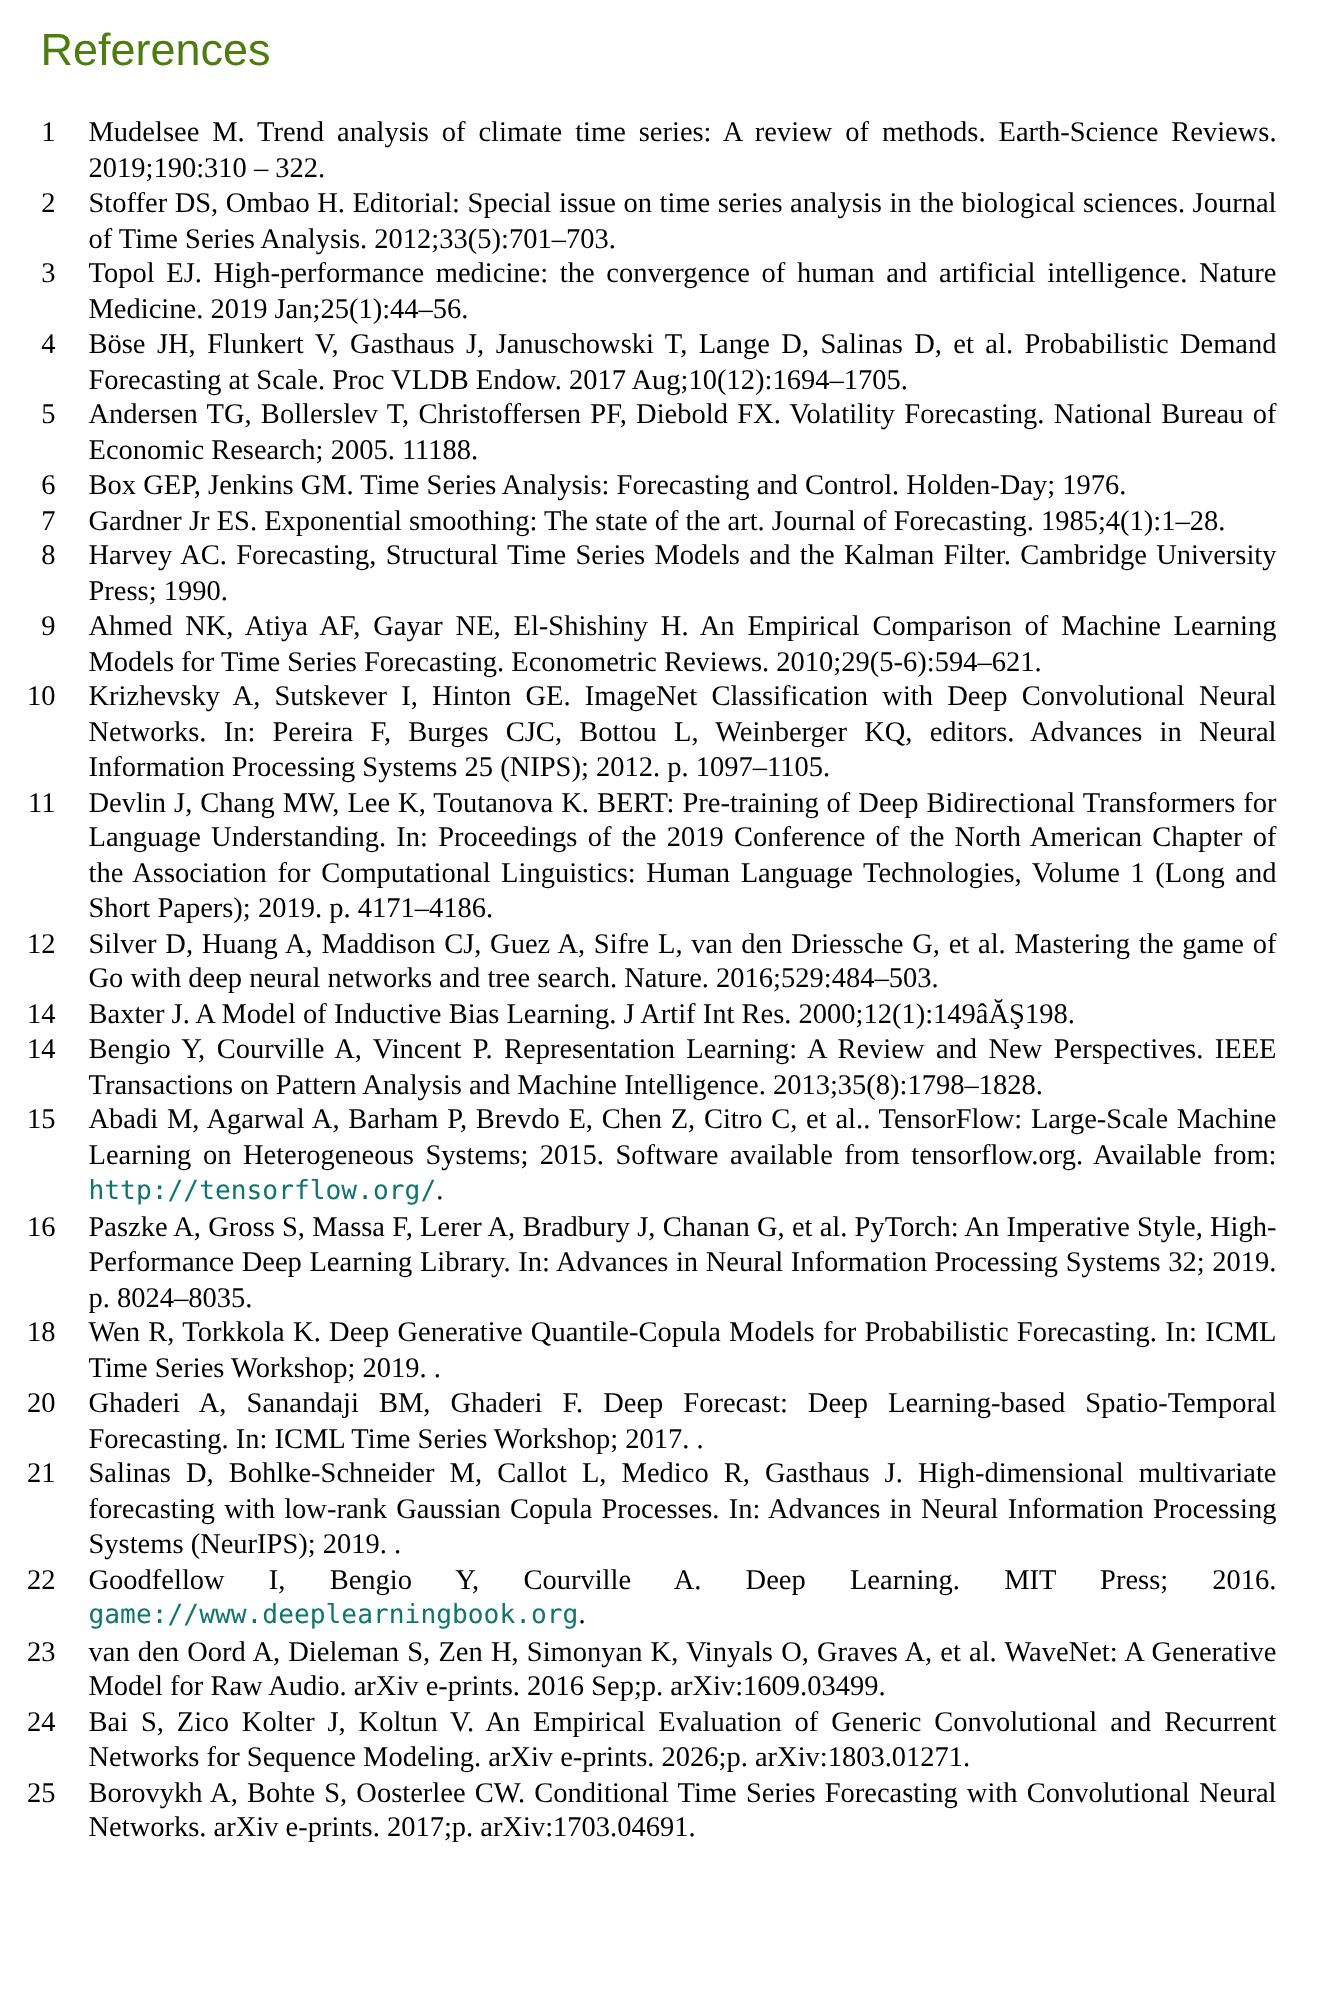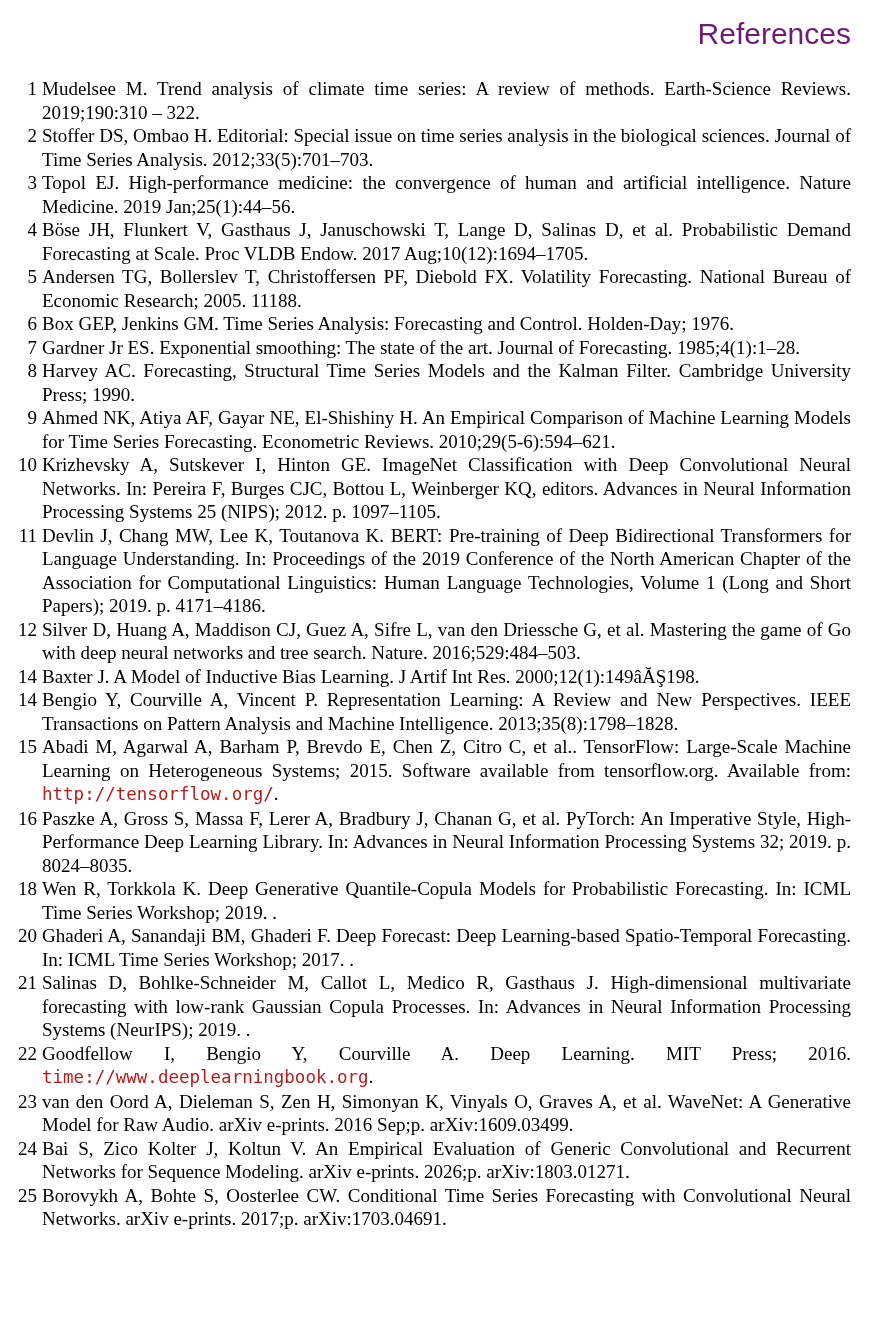--- a/index.html
+++ b/index.html
@@ -4,45 +4,45 @@
 <style>
   html, body { margin:0; padding:0; }
   body {
     width:882px; height:1336px; background:#ffffff; overflow:hidden;
     font-family:"Liberation Serif", serif; color:#000;
     -webkit-font-smoothing:antialiased;
   }
   .page { padding:16px 31px 0 15px; box-sizing:border-box; }
   .section-title {
     font-family:"Liberation Sans", sans-serif;
-    color:#701a75;
+    color:#4d7c0f;
     font-size:30px; font-weight:400;
     line-height:36px;
     margin:0 0 25px 12px;
-    text-align:right;
   }
   .ref-list { }
   .ref {
     display:flex;
     font-size:19px;
     line-height:23.5px;
   }
   .ref-num {
     flex:0 0 22px;
     text-align:right;
     margin-right:5px;
     white-space:nowrap;
   }
   .ref-text {
     flex:1;
     text-align:justify;
+    margin-left:17px;
   }
   .url {
     font-family:"DejaVu Sans Mono", monospace;
-    color:#b91c1c;
+    color:#0f766e;
     font-size:17.5px;
     text-decoration:none;
     overflow-wrap:anywhere;
     cursor:pointer;
   }
 </style>
 </head>
 <body>
 
 <div class="page">
@@ -119,21 +119,21 @@
       <div class="ref">
         <div class="ref-num">20</div>
         <div class="ref-text"><span>Ghaderi A, Sanandaji BM, Ghaderi F. Deep Forecast: Deep Learning-based Spatio-Temporal Forecasting. In: ICML Time Series Workshop; 2017. .</span></div>
       </div>
       <div class="ref">
         <div class="ref-num">21</div>
         <div class="ref-text"><span>Salinas D, Bohlke-Schneider M, Callot L, Medico R, Gasthaus J. High-dimensional multivariate forecasting with low-rank Gaussian Copula Processes. In: Advances in Neural Information Processing Systems (NeurIPS); 2019. .</span></div>
       </div>
       <div class="ref">
         <div class="ref-num">22</div>
-        <div class="ref-text"><span>Goodfellow I, Bengio Y, Courville A. Deep Learning. MIT Press; 2016. </span><a class="url" href="#">time://www.deeplearningbook.org</a><span>.</span></div>
+        <div class="ref-text"><span>Goodfellow I, Bengio Y, Courville A. Deep Learning. MIT Press; 2016. </span><a class="url" href="#">game://www.deeplearningbook.org</a><span>.</span></div>
       </div>
       <div class="ref">
         <div class="ref-num">23</div>
         <div class="ref-text"><span>van den Oord A, Dieleman S, Zen H, Simonyan K, Vinyals O, Graves A, et al. WaveNet: A Generative Model for Raw Audio. arXiv e-prints. 2016 Sep;p. arXiv:1609.03499.</span></div>
       </div>
       <div class="ref">
         <div class="ref-num">24</div>
         <div class="ref-text"><span>Bai S, Zico Kolter J, Koltun V. An Empirical Evaluation of Generic Convolutional and Recurrent Networks for Sequence Modeling. arXiv e-prints. 2026;p. arXiv:1803.01271.</span></div>
       </div>
       <div class="ref">

